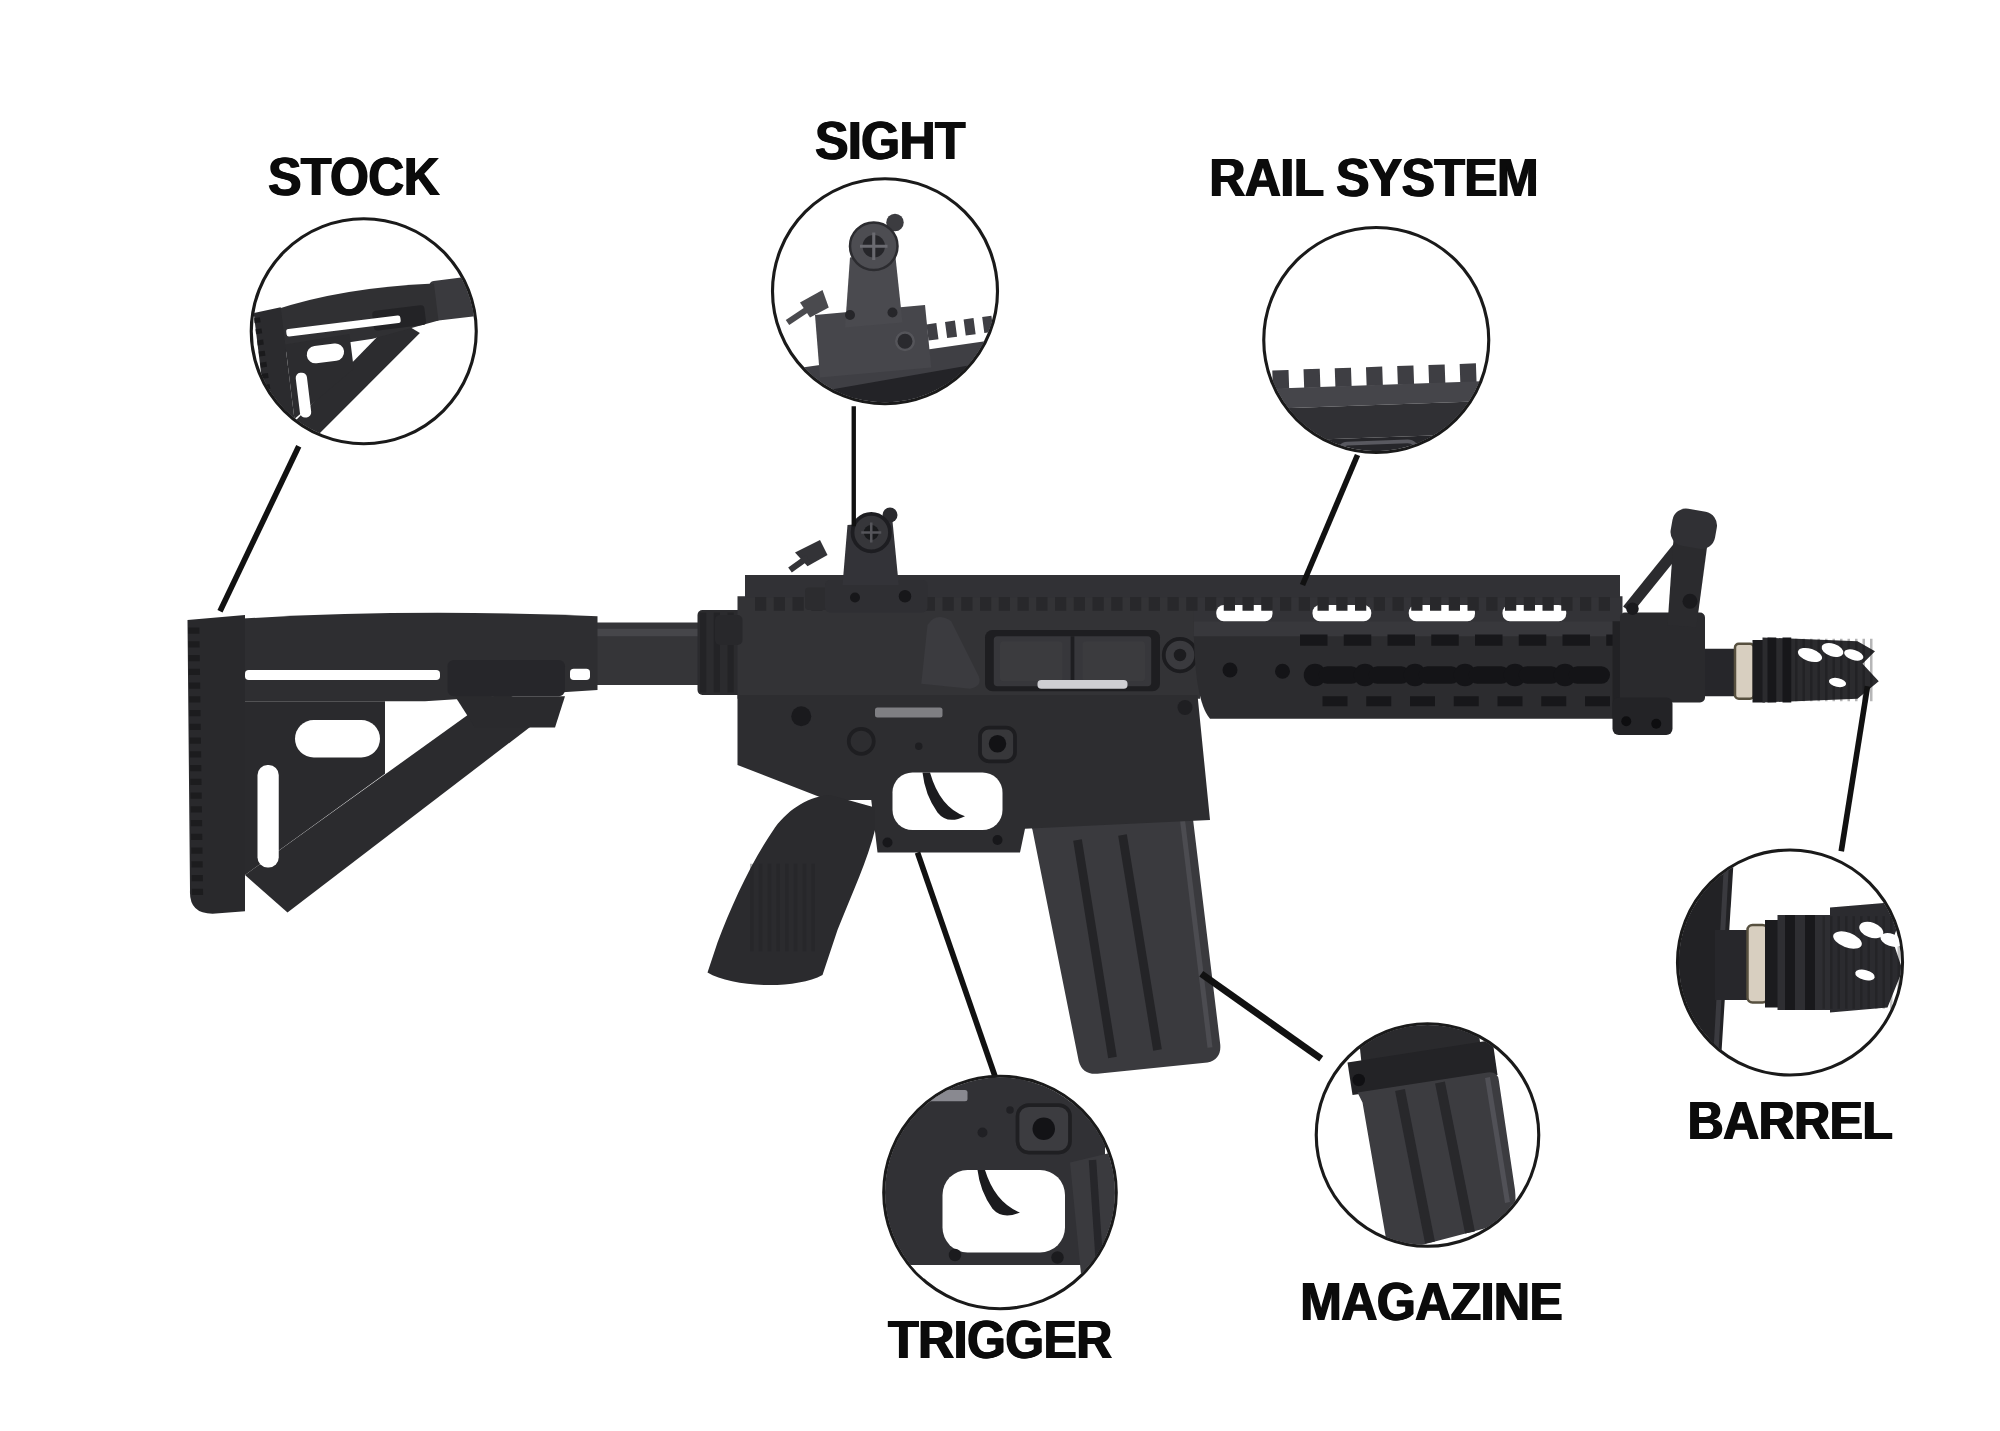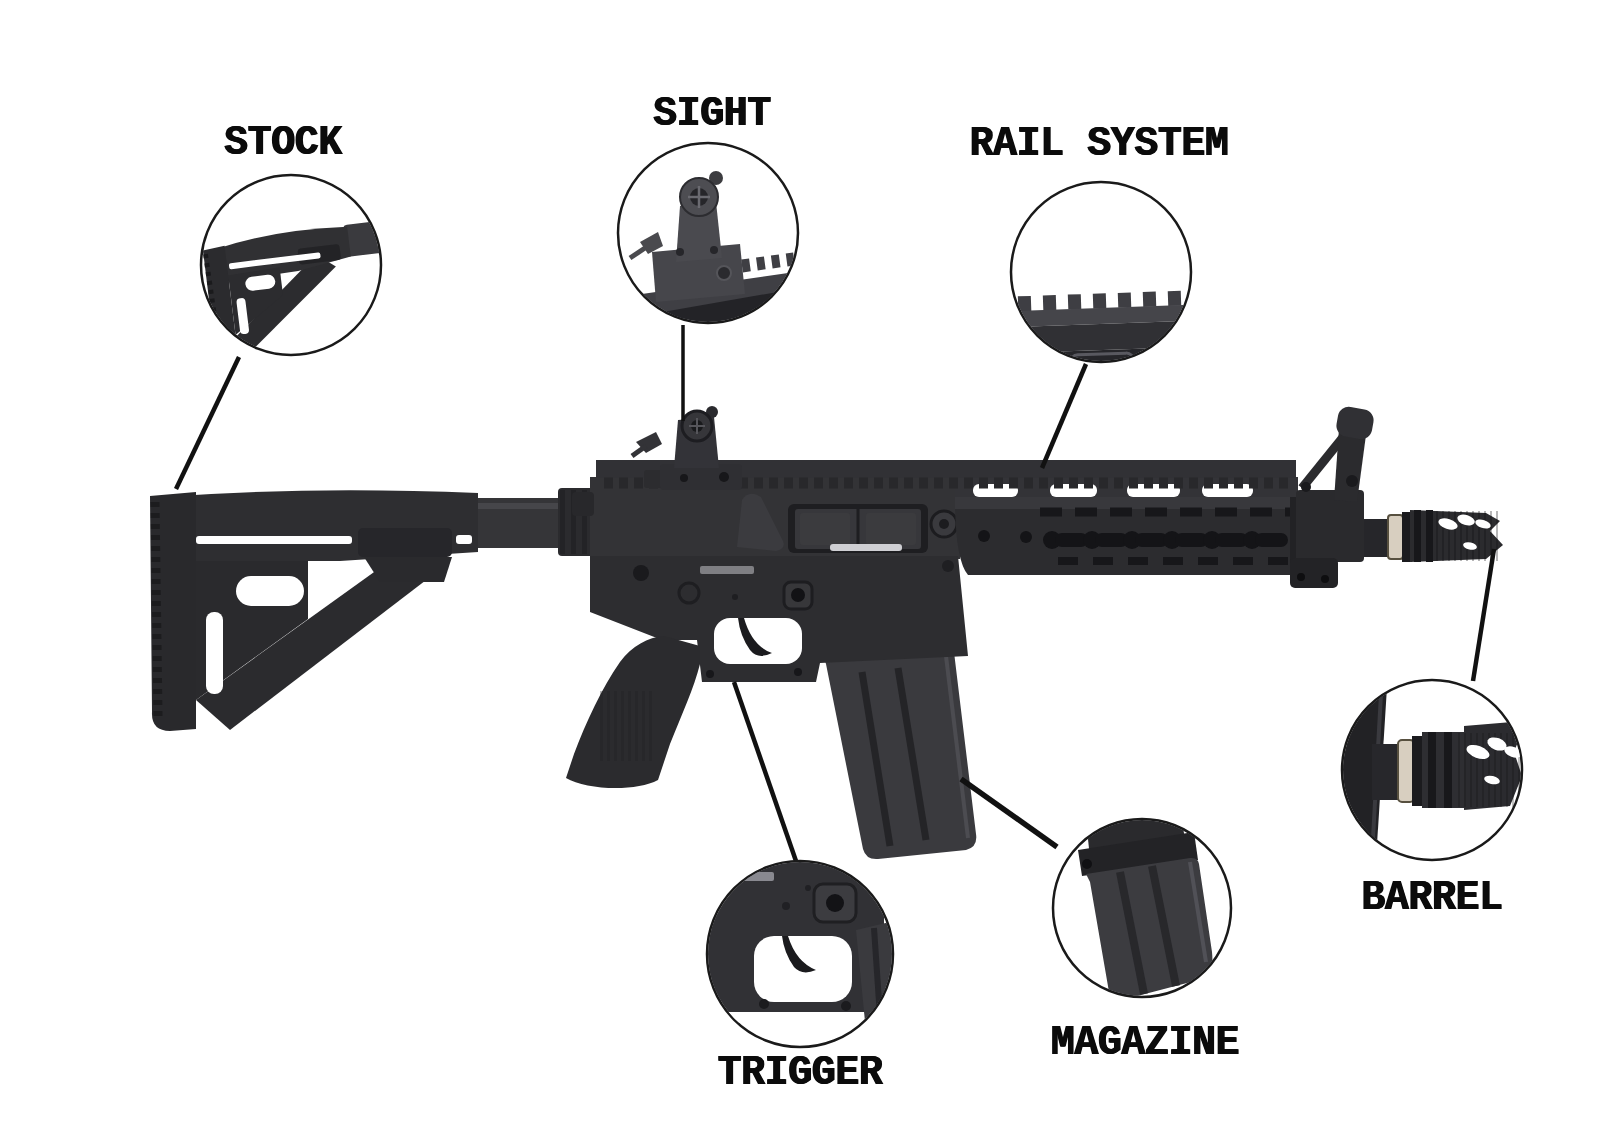--- a/index.html
+++ b/index.html
@@ -1,17 +1,17 @@
 <!DOCTYPE html>
 <html><head>
 <meta charset="utf-8">
 <style>
   html,body{margin:0;padding:0;background:#ffffff;}
   body{width:1600px;height:1145px;overflow:hidden;}
-  .stage{position:relative;width:1300px;height:1145px;font-family:Liberation Mono, monospace;background:#ffffff;}
+  .stage{position:relative;width:1300px;height:1145px;font-family:Liberation Sans, sans-serif;background:#ffffff;}
   .stage svg{position:absolute;left:0;top:0;}
   .part-label{
     position:absolute;
     transform:translateX(-50%) scaleX(.93);
     transform-origin:center;
     font-size:43px;
     font-weight:700;
     line-height:1;
     letter-spacing:-.5px;
     color:#0b0b0b;

